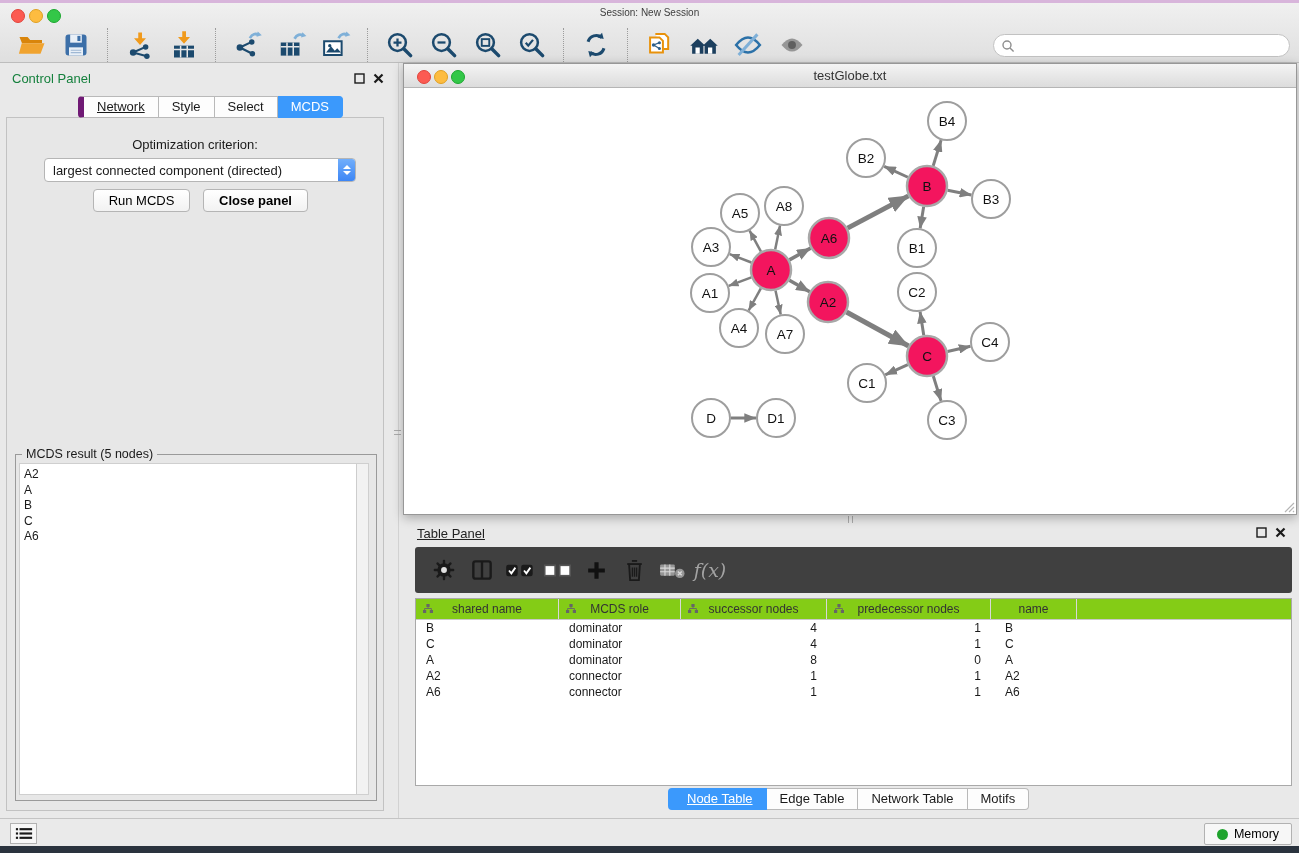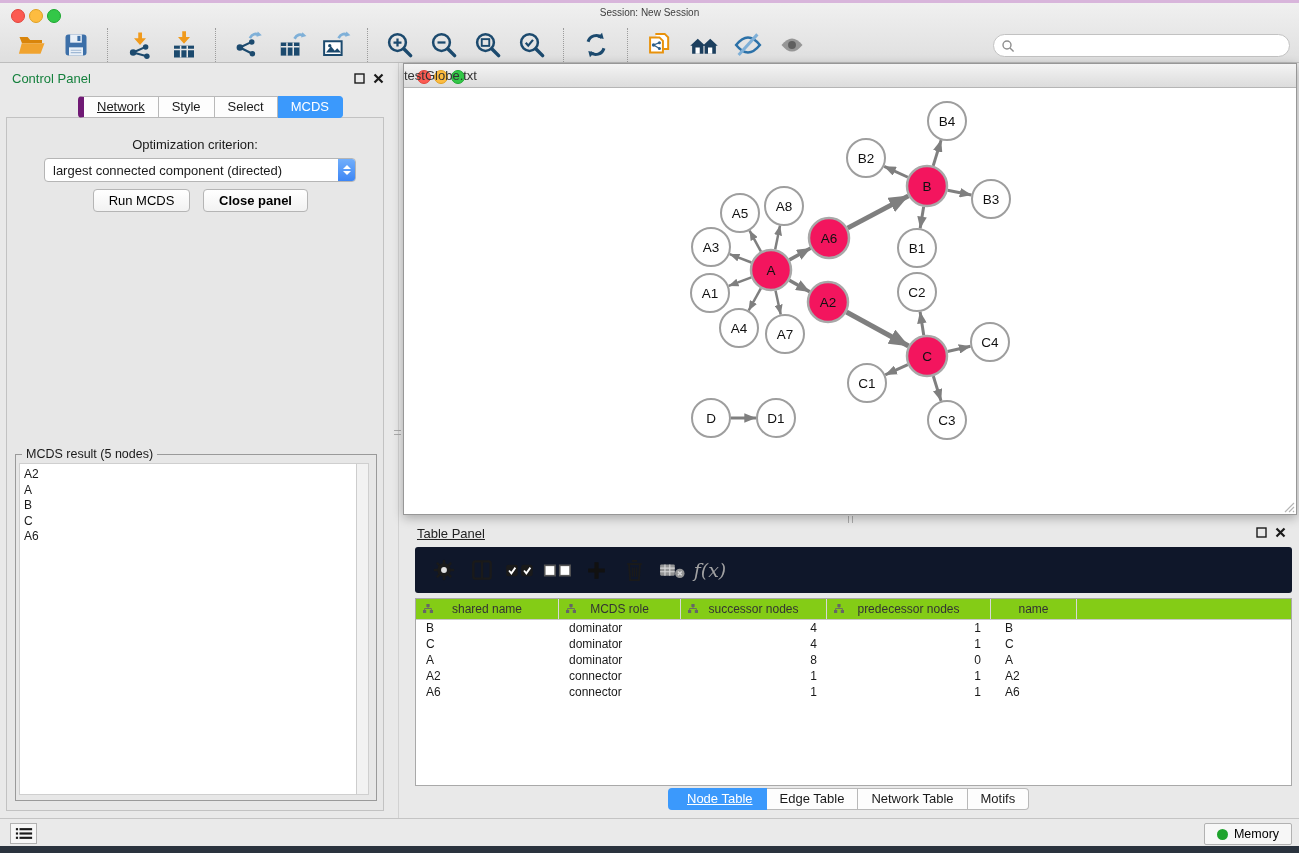--- a/index.html
+++ b/index.html
@@ -48,29 +48,29 @@
   .mcds-item{font-size:12px;line-height:15.5px;padding-left:4px;}
   #mcds-scroll{width:11px;background:#F2F2F2;border-left:1px solid #CDCDCD;}
   
   #mdi-divider{position:absolute;left:398px;top:63px;width:1px;height:755px;background:#D2D2D2;}
   #net-window{position:absolute;left:403px;top:63px;width:894px;height:452px;background:#FFF;border:1px solid #979797;box-shadow:0 3px 10px rgba(0,0,0,0.28);box-sizing:border-box;}
   #net-titlebar{position:absolute;left:0;top:0;width:100%;height:24px;background:linear-gradient(#F4F4F4,#DCDCDC);border-bottom:1px solid #B5B5B5;box-sizing:border-box;}
   .ntl{position:absolute;top:5.5px;width:12px;height:12px;border-radius:50%;}
   #ntl-close{left:13px;background:#FC5B52;border:1px solid #E0443C;}
   #ntl-min{left:30px;background:#FDBC40;border:1px solid #DFA023;}
   #ntl-zoom{left:47px;background:#33C748;border:1px solid #1DA730;}
-  #net-title{position:absolute;left:0;top:4px;width:100%;text-align:left;font-size:13px;color:#333;}
+  #net-title{position:absolute;left:0;top:4px;width:100%;text-align:center;font-size:13px;color:#333;}
   #graph-svg{position:absolute;left:0;top:24px;}
   #net-grip{position:absolute;right:1px;bottom:1px;width:14px;height:14px;}
   .split-grip-v{position:absolute;left:394px;width:7px;height:1px;background:#ABABAB;}
   .split-grip-h{position:absolute;top:516px;width:1px;height:7px;background:#ABABAB;}
   
   #table-panel{position:absolute;left:399px;top:520px;width:900px;height:298px;}
   #tp-title{position:absolute;left:18px;top:6px;font-size:13px;color:#222;text-decoration:underline;}
-  #table-toolbar{position:absolute;left:16px;top:27px;width:877px;height:46px;background:#0f172a;border-radius:3px;display:flex;align-items:center;padding-left:10px;box-sizing:border-box;}
+  #table-toolbar{position:absolute;left:16px;top:27px;width:877px;height:46px;background:#404040;border-radius:3px;display:flex;align-items:center;padding-left:10px;box-sizing:border-box;}
   .tt-btn{width:38px;height:38px;border:none;background:transparent;padding:0;display:flex;align-items:center;justify-content:center;}
   .tt-btn.disabled{opacity:0.95;}
   .fx{font-family:"DejaVu Serif",serif;font-style:italic;font-size:19px;color:#A9A9A9;}
   #data-table{position:absolute;left:16px;top:78px;width:877px;height:188px;background:#FFF;border:1px solid #A9A9A9;box-sizing:border-box;overflow:hidden;}
   #table-head{display:flex;height:20px;background:#84cc16;border-bottom:1px solid #C9C9C9;}
   .th{display:flex;align-items:center;justify-content:center;position:relative;font-size:12px;color:#333;border-right:1px solid #D8D8D8;box-sizing:border-box;}
   .th .col-icon{position:absolute;left:7px;top:5px;}
   .tr{display:flex;height:16px;}
   .td{font-size:12px;line-height:16px;box-sizing:border-box;white-space:nowrap;overflow:hidden;}
   #table-tabs{position:absolute;left:269px;top:268px;display:flex;}

